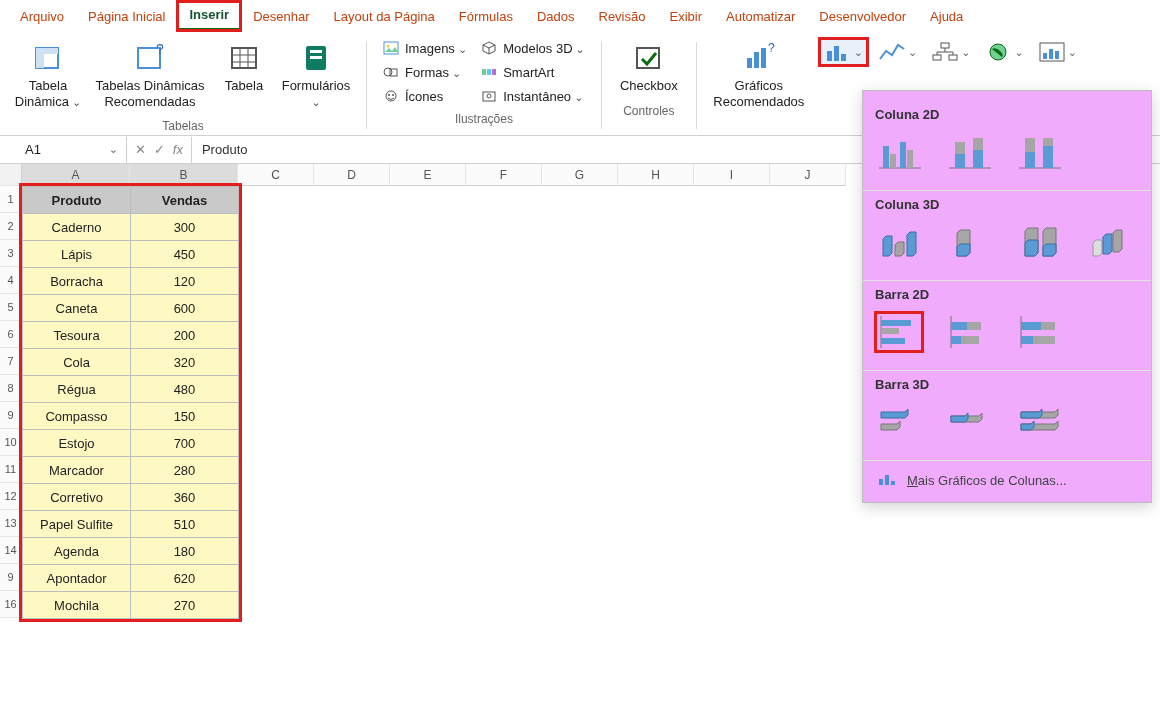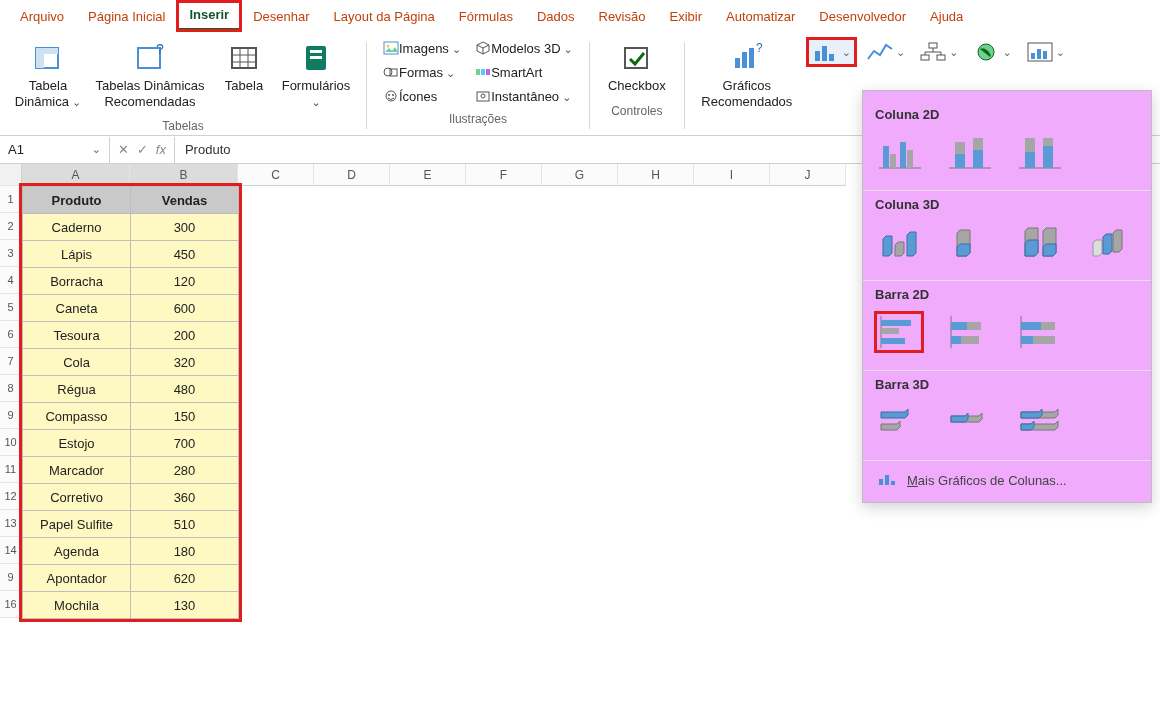--- a/index.html
+++ b/index.html
@@ -65,21 +65,21 @@
     align-items: center;
     width: 88px;
     padding: 4px 2px;
     text-align: center;
   }
   .big-btn .icon { width: 32px; height: 32px; margin-bottom: 4px; }
   .big-btn .lbl { line-height: 1.2; }
   .caret::after { content: " ⌄"; font-size: 11px; color: #555; }
 
   .small-row { display: flex; flex-direction: column; gap: 4px; }
-  .small-btn { display: flex; align-items: center; padding: 2px 4px; }
+  .small-btn { display: flex; align-items: center; gap: 6px; padding: 2px 4px; }
   .small-btn .icon { width: 16px; height: 16px; }
 
   .chart-mini {
     width: 28px; height: 22px;
     display: inline-block;
   }
   .chart-drop {
     display: inline-flex;
     align-items: center;
     gap: 2px;
@@ -131,20 +131,21 @@
     border-bottom: 1px solid #d0d0d0;
   }
   .name-box {
     width: 110px;
     height: 26px;
     display: flex;
     align-items: center;
     justify-content: space-between;
     padding: 0 8px;
     border-right: 1px solid #d0d0d0;
+    margin-left: 17px;
   }
   .fx-icons {
     display: flex;
     align-items: center;
     gap: 8px;
     padding: 0 8px;
     color: #888;
     border-right: 1px solid #d0d0d0;
     height: 26px;
   }
@@ -644,20 +645,20 @@
           <tr>
                 <td>Agenda</td>
                 <td>180</td>
               </tr>
           <tr>
                 <td>Apontador</td>
                 <td>620</td>
               </tr>
           <tr>
                 <td>Mochila</td>
-                <td>130</td>
+                <td>270</td>
               </tr>
         </tbody>
           </table>
       </div>
     </div>
   </div>
 </div>
 
 </body></html>

